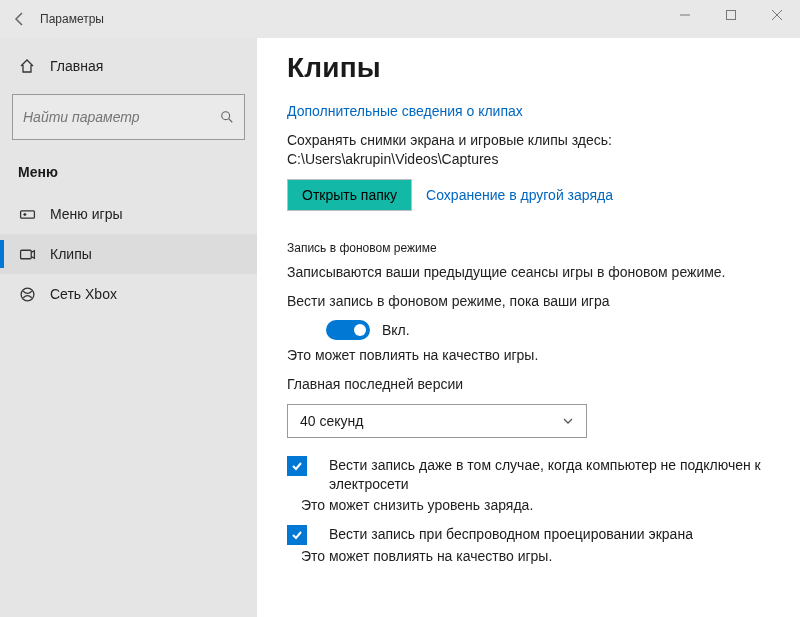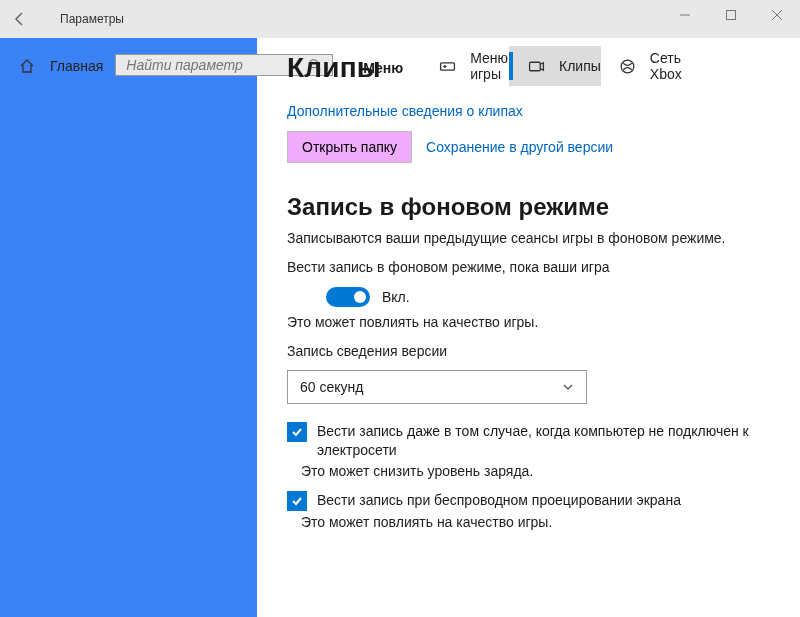--- a/index.html
+++ b/index.html
@@ -25,21 +25,20 @@
   width: 40px;
   height: 38px;
   display: flex;
   align-items: center;
   justify-content: center;
   color: #6a6a6a;
 }
 .titlebar .title {
   font-size: 12px;
   color: #333;
-  margin-left: 20px;
 }
 .titlebar .controls {
   position: absolute;
   right: 0;
   top: 0;
   display: flex;
 }
 .titlebar .controls div {
   width: 46px;
   height: 30px;
@@ -48,23 +47,24 @@
   justify-content: center;
   color: #7a7a7a;
 }
 .layout {
   display: flex;
   flex: 1;
   overflow: hidden;
 }
 .sidebar {
   width: 257px;
-  background: #3b82f6;
+  background: #e5e5e5;
   padding-top: 8px;
   display: flex;
+  flex-direction: column;
 }
 .sidebar-row {
   height: 40px;
   display: flex;
   align-items: center;
   padding-left: 18px;
   color: #222;
   font-size: 14px;
   cursor: pointer;
   position: relative;
@@ -87,21 +87,21 @@
   left: 0;
   top: 6px;
   bottom: 6px;
   width: 4px;
   background: #0078d4;
 }
 .search-wrap {
   padding: 8px 12px 10px 12px;
 }
 .search {
-  height: 22px;
+  height: 46px;
   border: 1px solid #999;
   background: #eaeaea;
   display: flex;
   align-items: center;
   padding: 8px 10px;
 }
 .search input {
   flex: 1;
   border: none;
   background: transparent;
@@ -123,42 +123,42 @@
   padding: 14px 30px 20px 30px;
   overflow-y: auto;
 }
 .content h1 {
   font-weight: 600;
   font-size: 28px;
   margin-bottom: 18px;
   letter-spacing: 0.2px;
 }
 .content h2 {
-  font-weight: 700;
-  font-size: 24px;
+  font-weight: 400;
+  font-size: 12px;
   margin-top: 30px;
   margin-bottom: 8px;
 }
 .content p {
   font-size: 14px;
   line-height: 1.35;
   margin-bottom: 10px;
   color: #222;
 }
 .link {
   color: #0067c0;
   cursor: pointer;
 }
 .btnrow {
   display: flex;
   align-items: center;
   margin: 10px 0 6px 0;
 }
 .btn {
-  background: #f0abfc;
+  background: #14b8a6;
   border: 1px solid #bdbdbd;
   padding: 7px 14px;
   font-size: 14px;
   cursor: pointer;
   margin-right: 14px;
 }
 .toggle-row {
   display: flex;
   align-items: center;
   margin: 8px 0 6px 0;
@@ -194,20 +194,21 @@
   margin-bottom: 18px;
   cursor: pointer;
 }
 .chev {
   color: #555;
 }
 .check-row {
   display: flex;
   align-items: flex-start;
   margin: 10px 0 2px 0;
+  gap: 12px;
 }
 .checkbox {
   width: 20px;
   height: 20px;
   background: #0078d4;
   display: flex;
   align-items: center;
   justify-content: center;
   color: #fff;
   margin-right: 10px;
@@ -305,38 +306,39 @@
             <path d="M4 5 Q8 9 12 5 M4 11 Q8 7 12 11" stroke="#333" stroke-width="1.2" fill="none"></path>
           </svg>
       </span>
       <span>Сеть Xbox</span>
     </div>
   </div>
 
   <div class="content">
     <h1>Клипы</h1>
     <p><span class="link">Дополнительные сведения о клипах</span></p>
+    <p>Сохранять снимки экрана и игровые клипы здесь: C:\Users\akrupin\Videos\Captures</p>
     <div class="btnrow">
       <button class="btn">Открыть папку</button>
-      <span class="link">Сохранение в другой версии</span>
+      <span class="link">Сохранение в другой заряда</span>
     </div>
 
     <h2>Запись в фоновом режиме</h2>
     <p>Записываются ваши предыдущие сеансы игры в фоновом режиме.</p>
     <p>Вести запись в фоновом режиме, пока ваши игра</p>
     <div class="toggle-row">
       <div class="toggle">
           <div class="knob"></div>
         </div>
       <span>Вкл.</span>
     </div>
     <p>Это может повлиять на качество игры.</p>
-    <p>Запись сведения версии</p>
+    <p>Главная последней версии</p>
     <div class="select">
-      <span>60 секунд</span>
+      <span>40 секунд</span>
       <span class="chev">
         <svg width="12" height="12" viewBox="0 0 12 12">
             <path d="M2 4 L6 8 L10 4" stroke="#555" stroke-width="1.3" fill="none"></path>
           </svg>
       </span>
     </div>
 
     <div class="check-row">
       <div class="checkbox">
         <svg width="14" height="14" viewBox="0 0 14 14">

